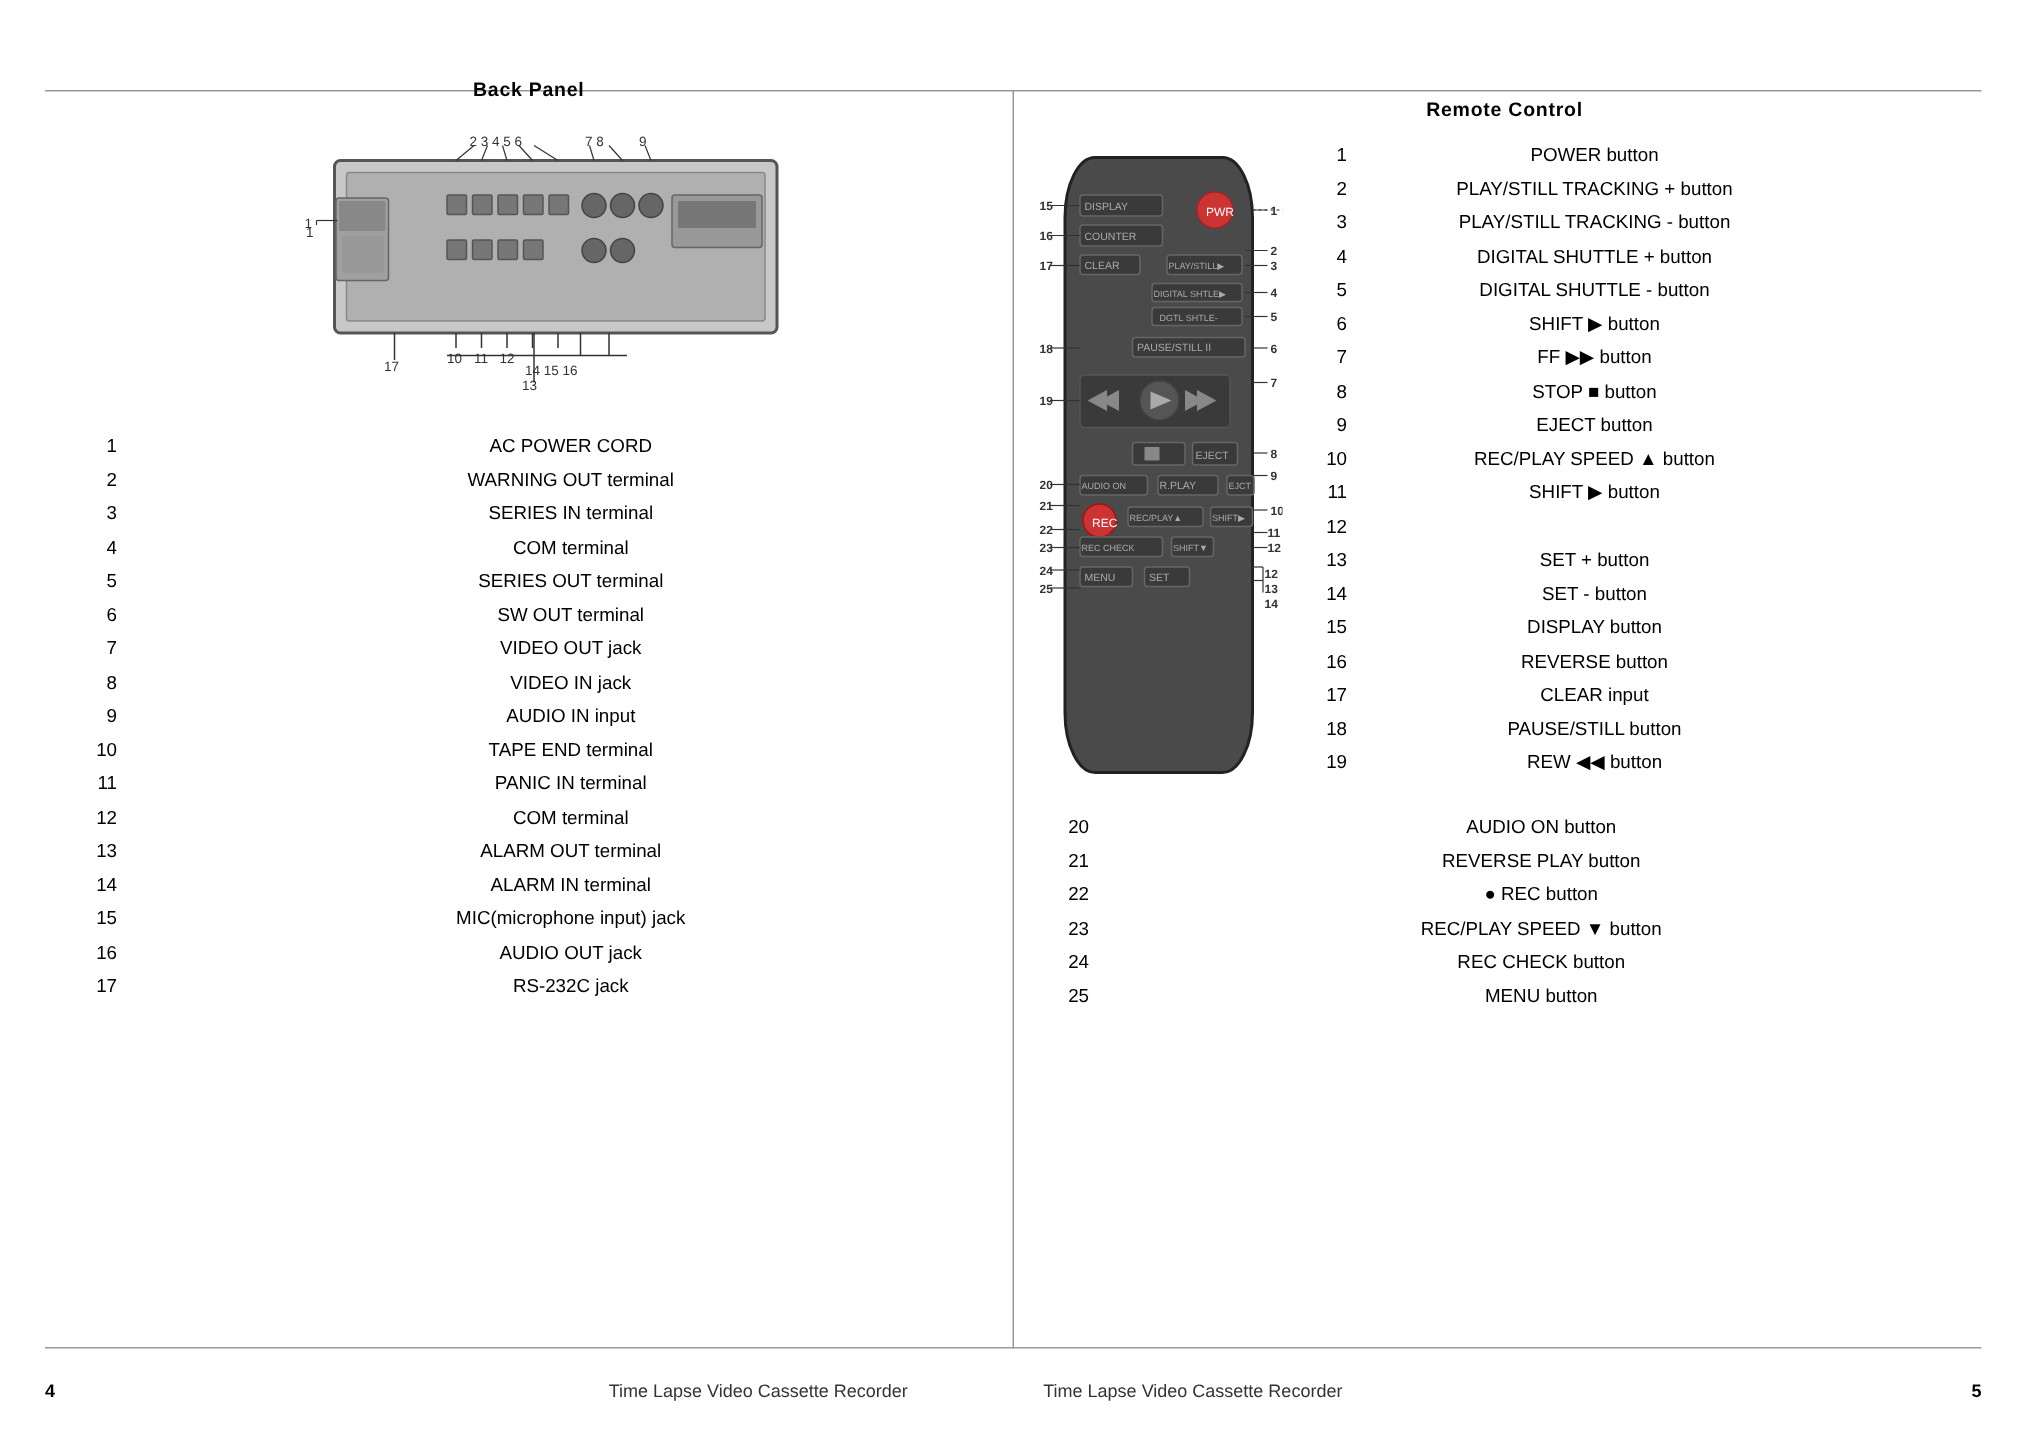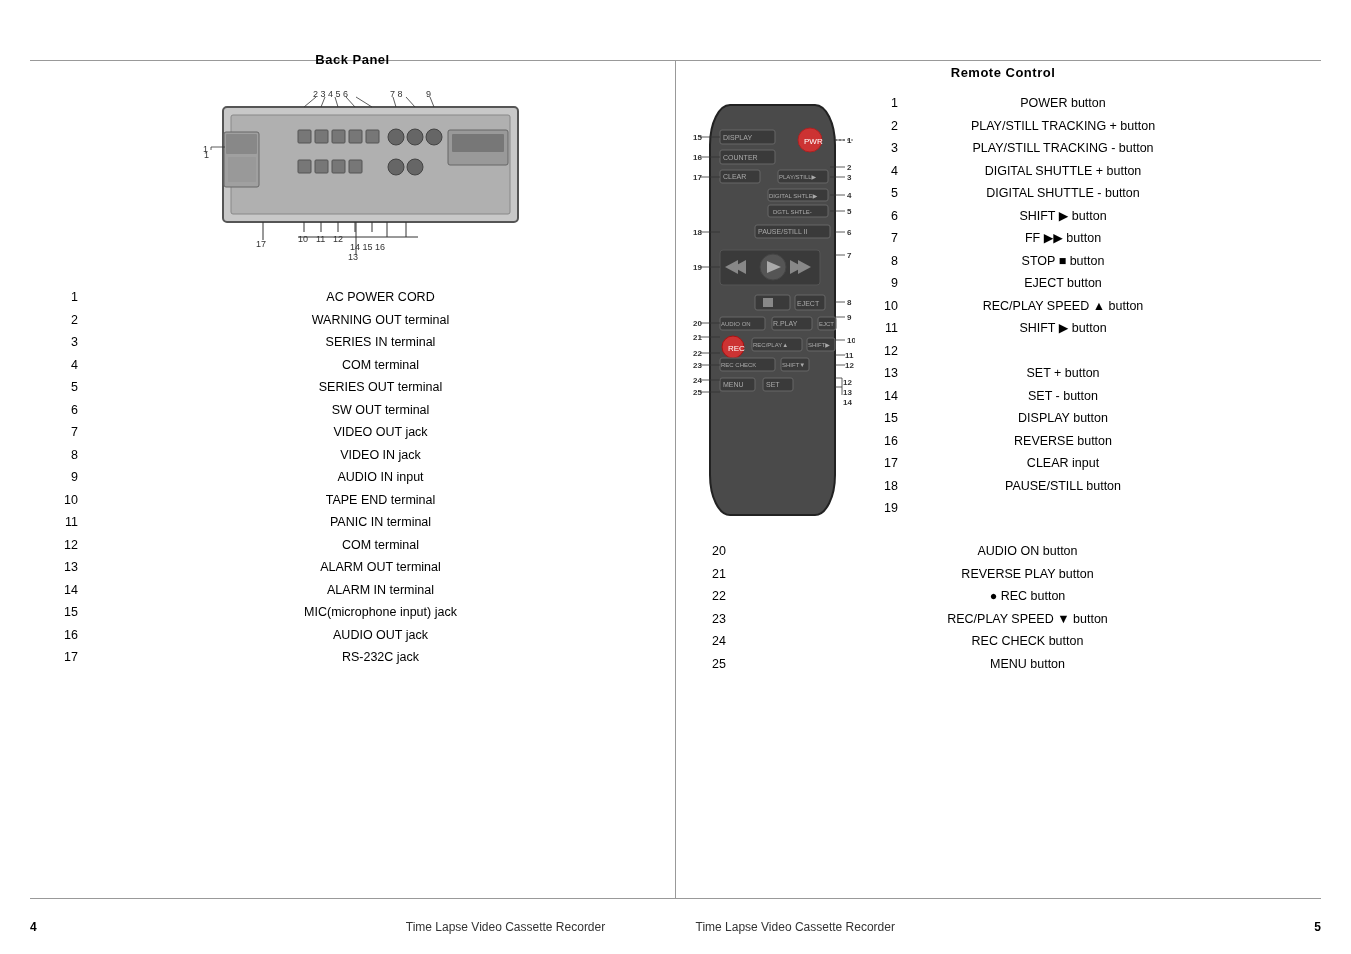--- a/index.html
+++ b/index.html
@@ -541,20 +541,21 @@
           <div class="list-item">
             <span class="list-num">17</span>
             <span class="list-text">CLEAR input</span>
           </div>
           <div class="list-item">
             <span class="list-num">18</span>
             <span class="list-text">PAUSE/STILL  button</span>
           </div>
           <div class="list-item">
             <span class="list-num">19</span>
+            <span class="list-text">REW ◀◀ button</span>
           </div>
         </div>
 
       <div style="clear:both;"></div>
 
       <div style="margin-left: 5px; margin-top:5px;" id="right-list-bottom-container">
       <div class="list-item">
             <span class="list-num" style="width:36px;">20</span>
             <span class="list-text">AUDIO ON button</span>
           </div>

